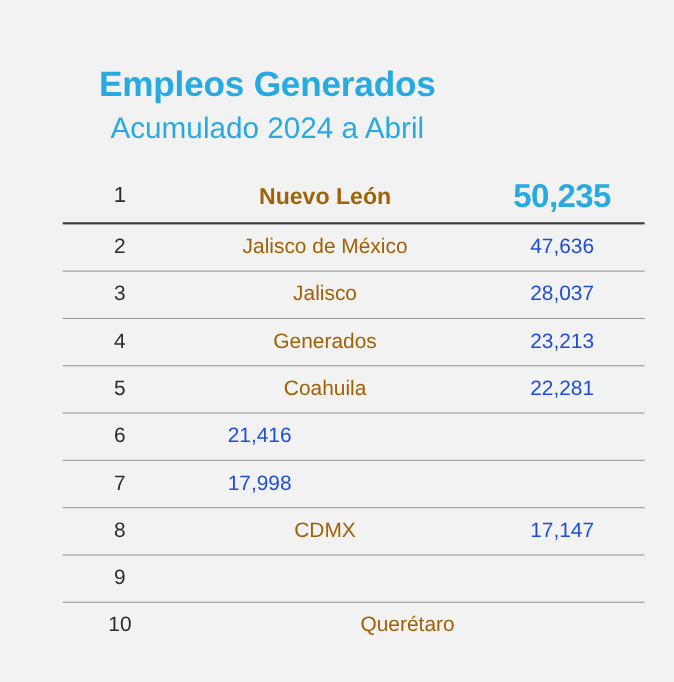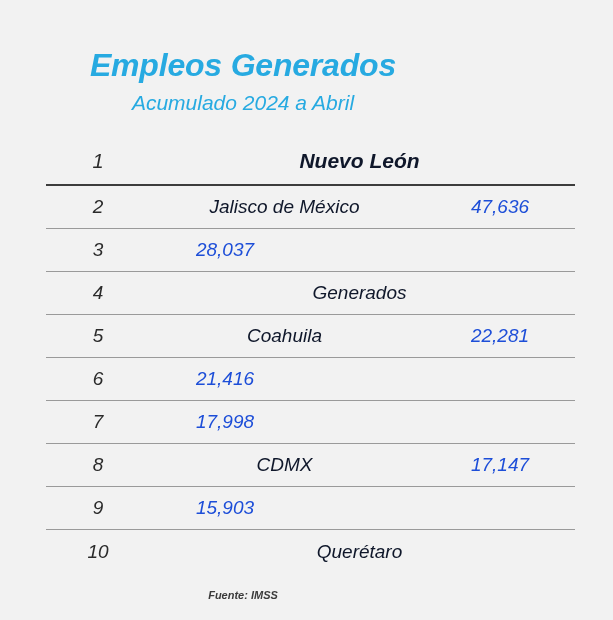--- a/index.html
+++ b/index.html
@@ -11,39 +11,38 @@
     height: 620px;
     background: #f2f2f2;
     font-family: "Liberation Sans", sans-serif;
     overflow: hidden;
   }
   .card {
     width: 486px;
     height: 620px;
     background: #f2f2f2;
     box-sizing: border-box;
-    padding: 4px;
+    padding: 15px;
     position: relative;
-    font-style: italic;
   }
   .header {
     text-align: center;
     padding-top: 44px;
   }
   .title {
     color: #27aae1;
     font-size: 32px;
     font-weight: bold;
     letter-spacing: -0.2px;
     line-height: 1.1;
     margin: 0;
   }
   .subtitle {
     color: #27aae1;
-    font-size: 21px;
+    font-size: 27px;
     font-weight: normal;
     margin: 8px 0 0 0;
     line-height: 1.1;
   }
   .table {
     margin: 24px 42px 0 42px;
     width: 529px;
     box-sizing: border-box;
   }
   .row {
@@ -65,21 +64,21 @@
     text-align: center;
     color: #2b2b2b;
     font-size: 19px;
   }
   .row.first .rank {
     font-size: 20px;
   }
   .name {
     flex: 1;
     text-align: center;
-    color: #0f172a;
+    color: #a16207;
     font-size: 19px;
     padding-right: 6px;
   }
   .row.first .name {
     font-size: 21px;
     font-weight: bold;
   }
   .value {
     width: 150px;
     text-align: center;
@@ -108,36 +107,39 @@
   <div class="header">
     <h1 class="title">Empleos Generados</h1>
     <h2 class="subtitle">Acumulado 2024 a Abril</h2>
   </div>
 
   <div class="table">
 
     <div class="row first">
       <div class="rank">1</div>
       <div class="name">Nuevo León</div>
+      <div class="value">50,235</div>
     </div>
 
     <div class="row">
       <div class="rank">2</div>
       <div class="name">Jalisco de México</div>
       <div class="value">47,636</div>
     </div>
 
     <div class="row">
       <div class="rank">3</div>
+      <div class="name">Jalisco</div>
       <div class="value">28,037</div>
     </div>
 
     <div class="row">
       <div class="rank">4</div>
       <div class="name">Generados</div>
+      <div class="value">23,213</div>
     </div>
 
     <div class="row">
       <div class="rank">5</div>
       <div class="name">Coahuila</div>
       <div class="value">22,281</div>
     </div>
 
     <div class="row">
       <div class="rank">6</div>
@@ -150,25 +152,23 @@
     </div>
 
     <div class="row">
       <div class="rank">8</div>
       <div class="name">CDMX</div>
       <div class="value">17,147</div>
     </div>
 
     <div class="row">
       <div class="rank">9</div>
-      <div class="value">15,903</div>
     </div>
 
     <div class="row last">
       <div class="rank">10</div>
       <div class="name">Querétaro</div>
     </div>
 
   </div>
 
-  <div class="source">Fuente: IMSS</div>
 
 </div>
 
 </body></html>

